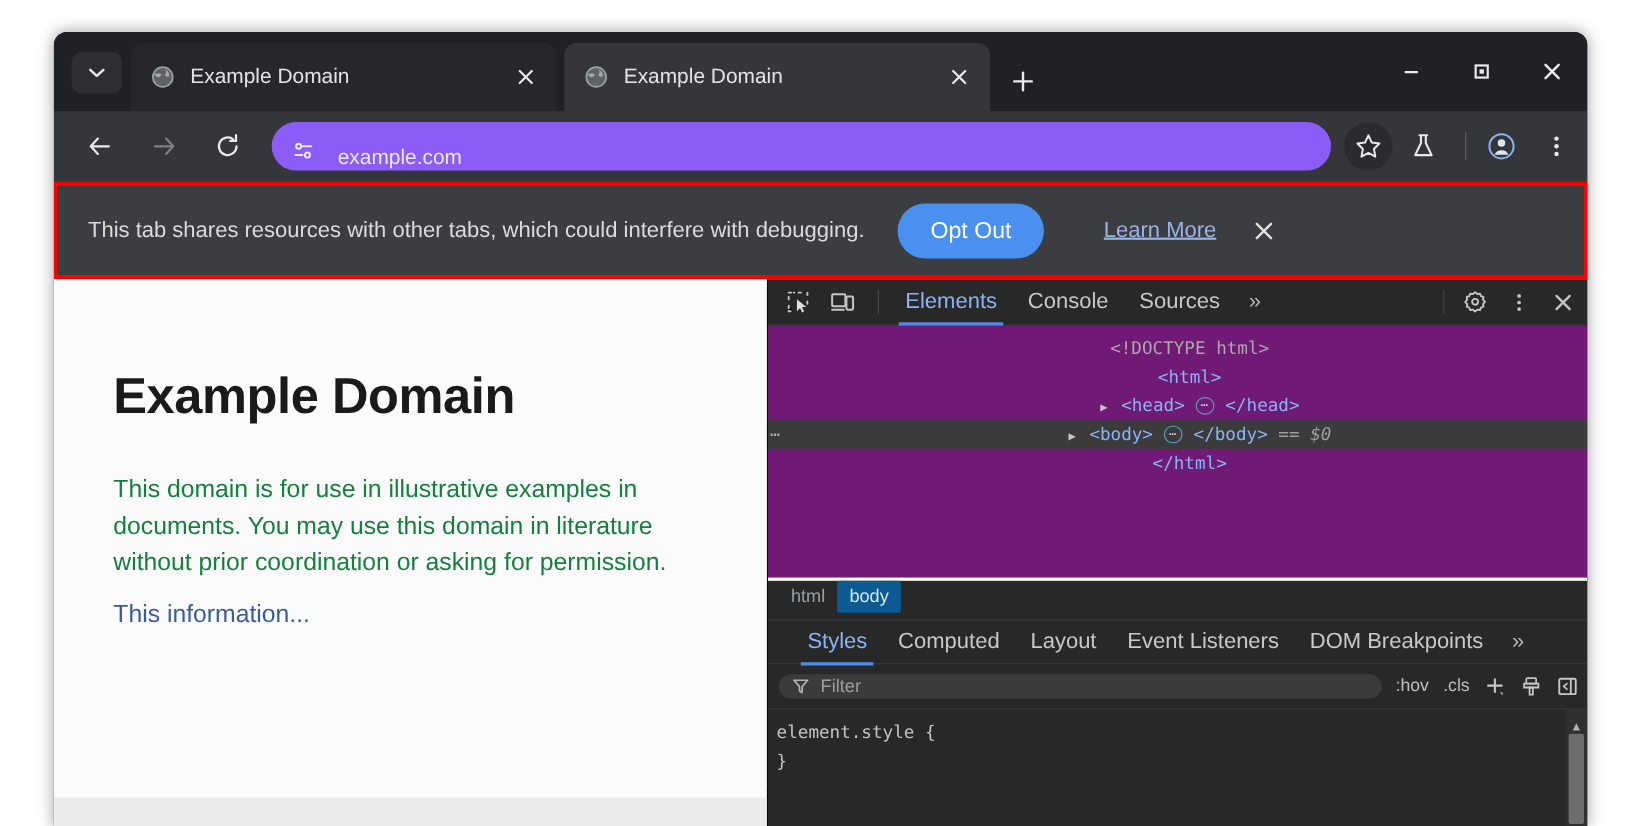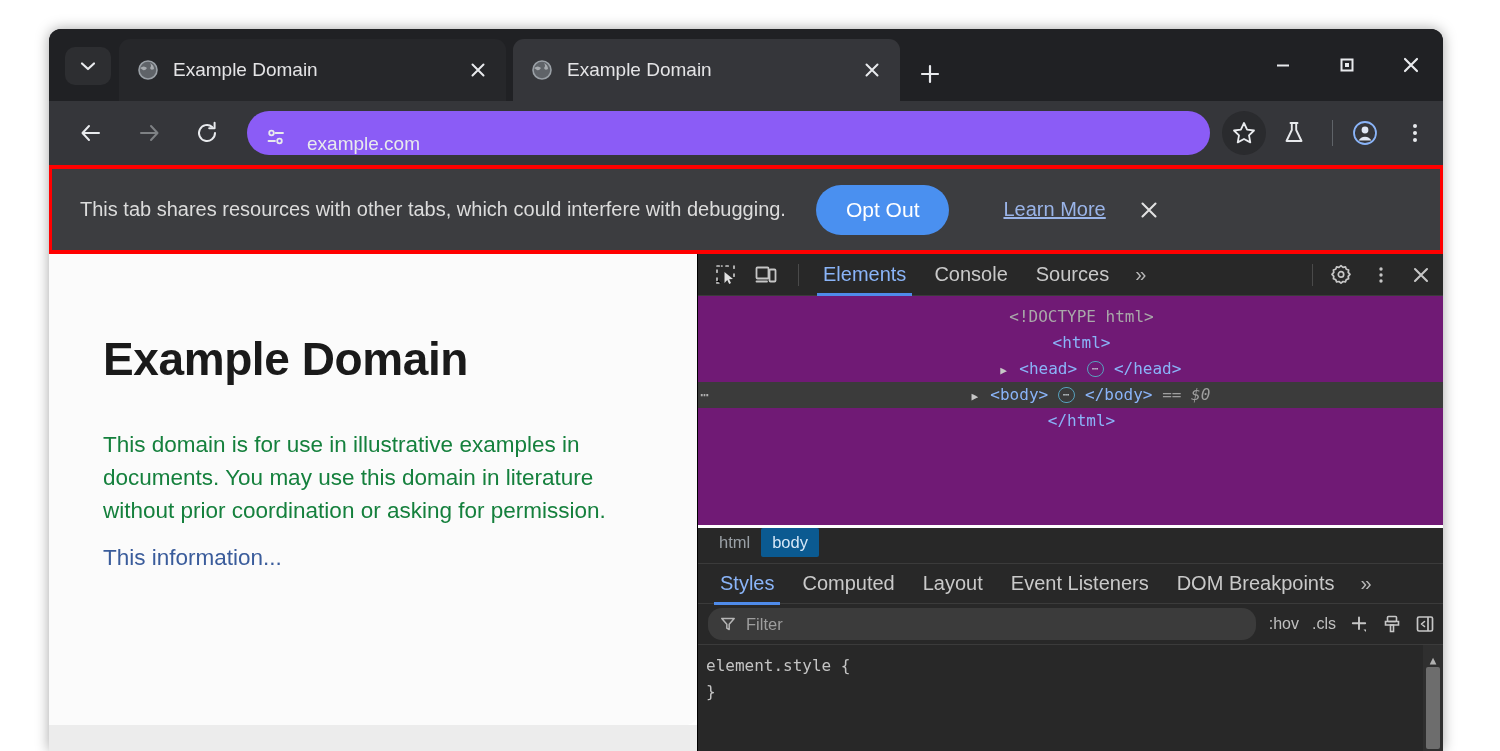--- a/index.html
+++ b/index.html
@@ -275,32 +275,32 @@
   }
   .crumb.sel { background: #0b5a91; color: #d6e7f7; }
 
   
   #dt-styletabs {
     height: 41px; flex: 0 0 auto;
     background: #282828;
     border-top: 1px solid #3b3b3b;
     border-bottom: 1px solid #3b3b3b;
     display: flex; align-items: center;
-    padding-left: 8px;
+    padding-left: 22px;
   }
 
   
   #dt-filter {
     height: 40px; flex: 0 0 auto;
     background: #282828;
     display: flex; align-items: center;
     padding: 0 8px 0 10px;
   }
   #filterbox {
-    flex: 1 1 auto; height: 32px;
+    flex: 1 1 auto; height: 22px;
     background: #3b3b3b; border-radius: 14px;
     display: flex; align-items: center;
     padding-left: 12px;
   }
   #filterbox .ftext { font-size: 16.5px; color: #9e9e9e; margin-left: 10px; }
   .fbtn {
     font-size: 16px; color: #c0c0c0; margin-left: 13px;
     flex: 0 0 auto; display: flex; align-items: center;
   }
 

